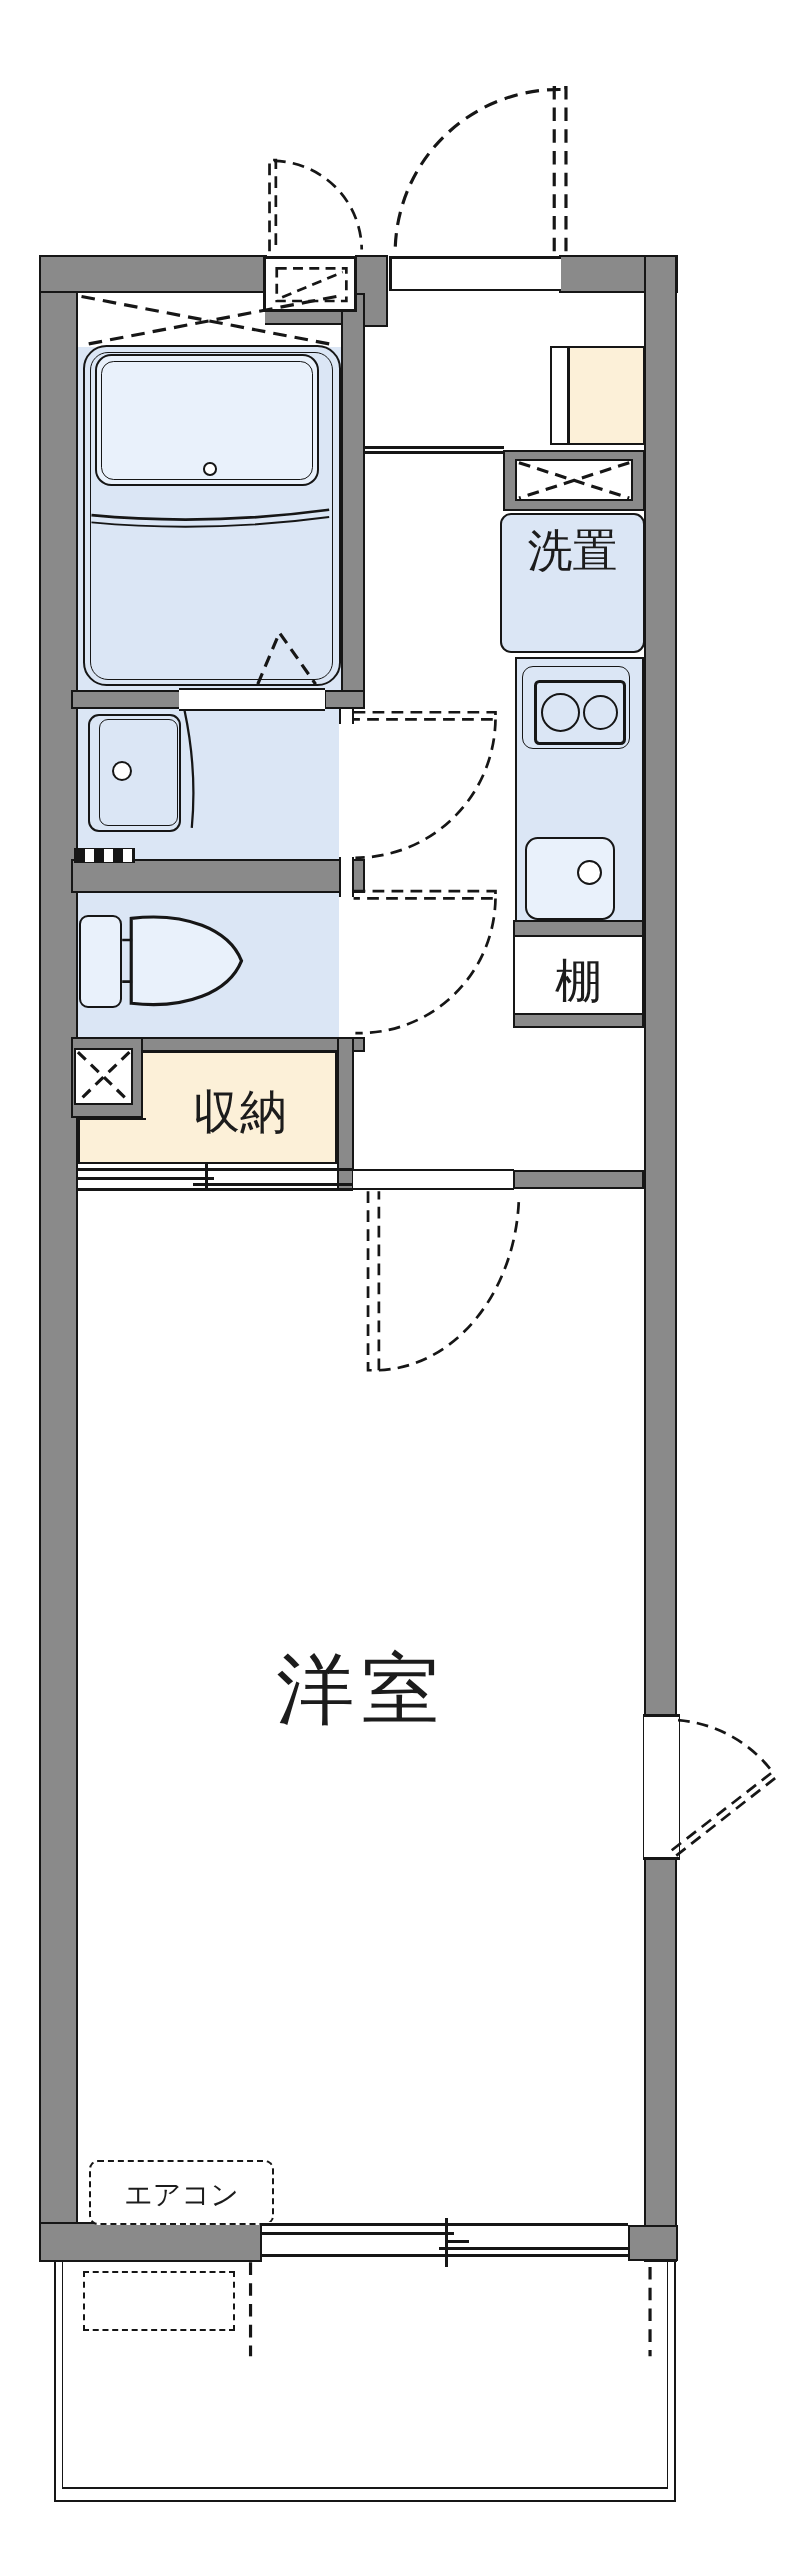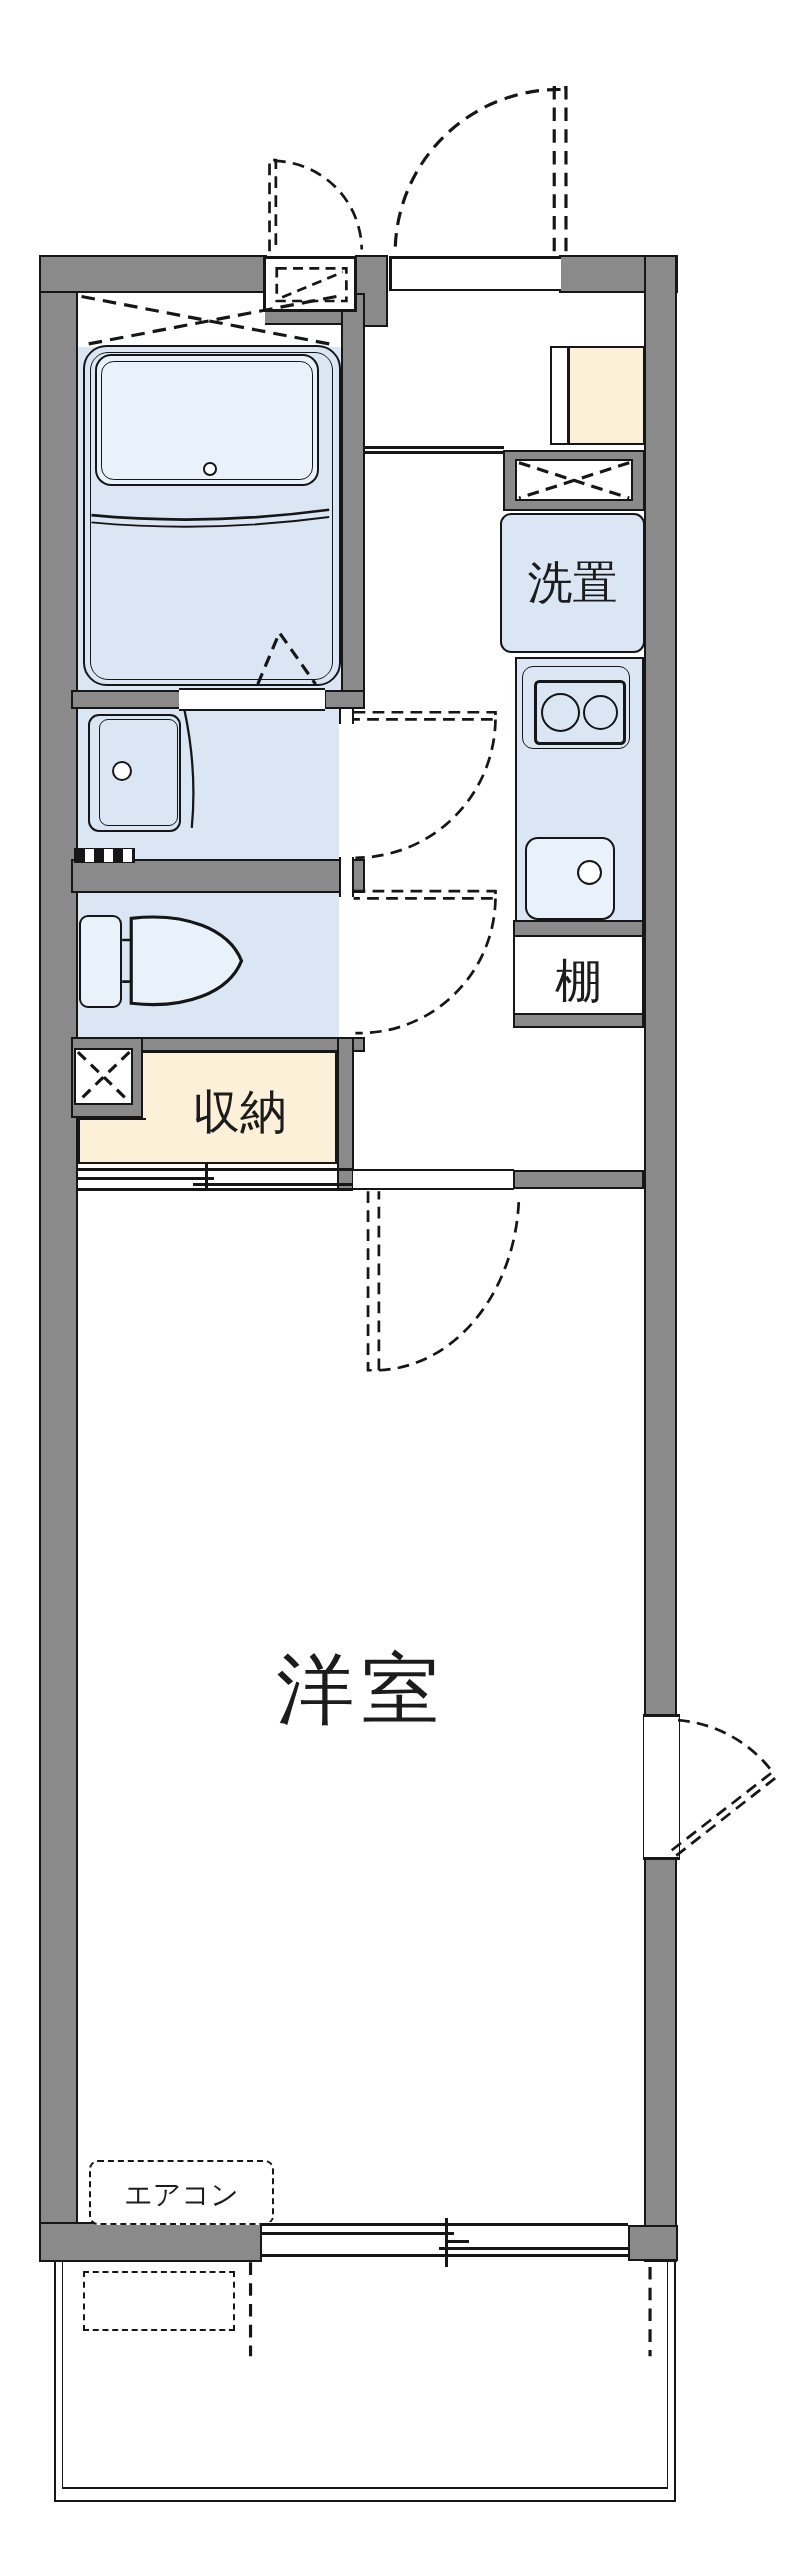--- a/index.html
+++ b/index.html
@@ -79,21 +79,21 @@
   <div class="abs ln" style="left:78px;top:1168px;width:275px;height:2.7px;"></div>
   <div class="abs ln" style="left:78px;top:1177px;width:136px;height:2.7px;"></div>
   <div class="abs ln" style="left:193px;top:1183px;width:160px;height:2.7px;"></div>
   <div class="abs ln" style="left:78px;top:1188px;width:275px;height:2.7px;"></div>
   <div class="abs ln" style="left:205px;top:1164px;width:2.7px;height:27px;"></div>
 
   <div class="abs" style="left:353px;top:1169px;width:161px;height:21px;background:#fff;border-top:2.7px solid var(--line);border-bottom:2.7px solid var(--line);"></div>
   <div class="abs wall" style="left:513px;top:1170px;width:131px;height:19px;"></div>
 
   <div class="abs blue outl" style="left:500px;top:513px;width:145px;height:140px;border-radius:11px;"></div>
-  <div class="abs lbl" style="left:500px;top:553px;width:145px;font-size:45px;">洗置</div>
+  <div class="abs lbl" style="left:500px;top:521px;width:145px;font-size:45px;">洗置</div>
 
   <div class="abs blue outl" style="left:515px;top:657px;width:129px;height:269px;"></div>
   <div class="abs" style="left:522px;top:666px;width:108px;height:83px;border:1.8px solid var(--line);border-radius:11px;"></div>
   <div class="abs" style="left:534px;top:680px;width:92px;height:65px;border:3.6px solid var(--line);border-radius:5.4px;"></div>
   <div class="abs" style="left:541px;top:693px;width:39px;height:39px;border:2.7px solid var(--line);border-radius:50%;"></div>
   <div class="abs" style="left:583px;top:695px;width:35px;height:35px;border:2.7px solid var(--line);border-radius:50%;"></div>
   <div class="abs" style="left:525px;top:837px;width:90px;height:83px;border:2.7px solid var(--line);border-radius:12.7px;background:var(--fixture-light);"></div>
   <div class="abs" style="left:577px;top:860px;width:25px;height:25px;border:2.7px solid var(--line);border-radius:50%;background:#fff;"></div>
 
   <div class="abs wall" style="left:513px;top:920px;width:131px;height:17px;"></div>

